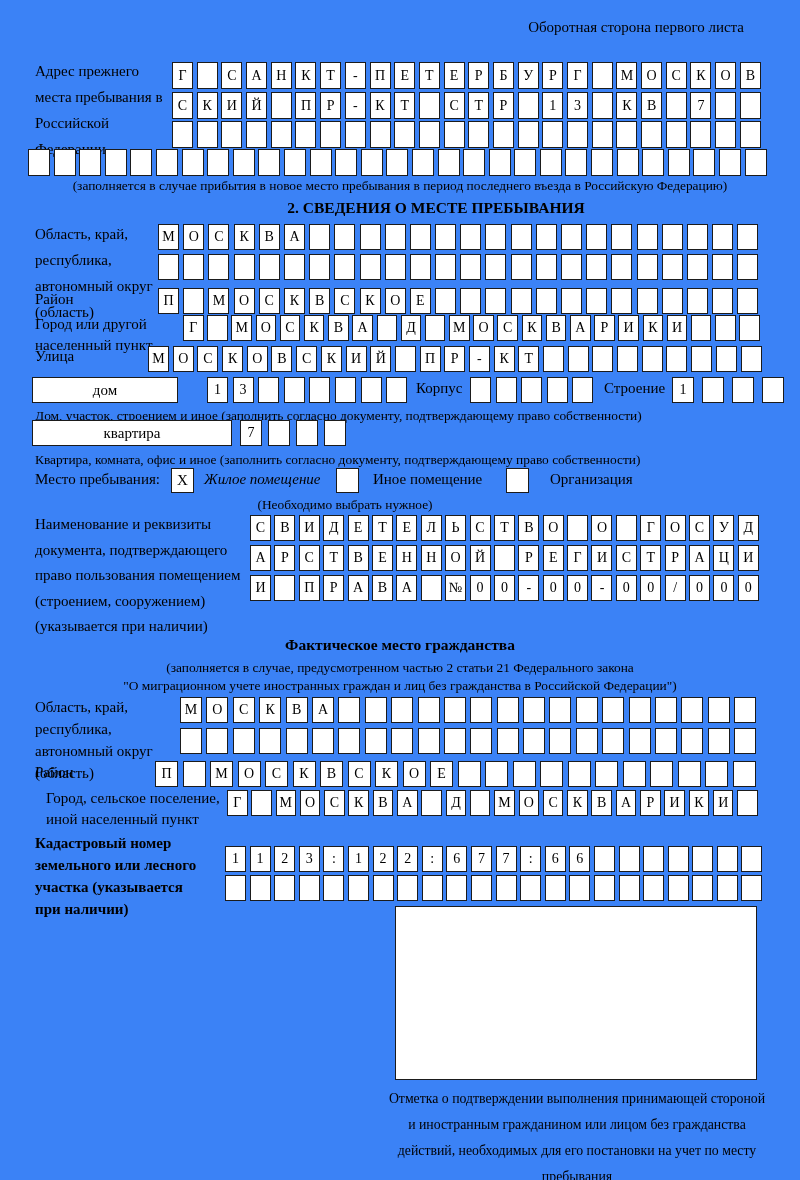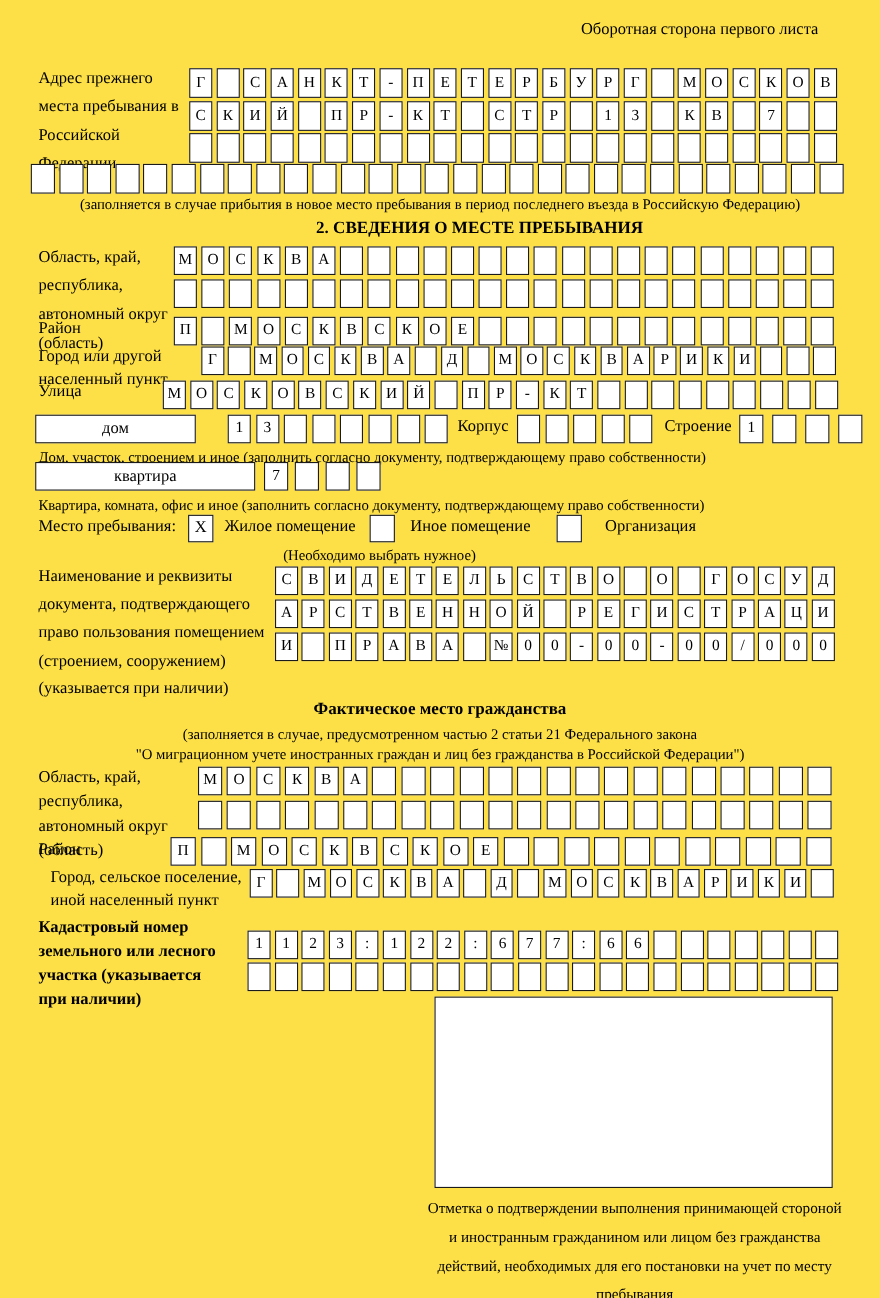--- a/index.html
+++ b/index.html
@@ -1,18 +1,18 @@
 <!DOCTYPE html>
 <html><head>
 <meta charset="utf-8">
 <style>
   * { margin:0; padding:0; box-sizing:border-box; }
   html,body { background:#ffffff; }
   .page {
-    position:relative; width:800px; height:1180px; background:#fde047;
+    position:relative; width:800px; height:1180px; background:#3b82f6;
     color:#000; font-family:"Liberation Serif","DejaVu Serif",serif; font-size:15px;
     overflow:hidden;
   }
   .abs { position:absolute; }
   .cellrow { position:absolute; display:flex; gap:var(--g,4px); }
   .cell {
     flex:0 0 auto; width:var(--w,21px); height:var(--h,26px);
     border:1.6px solid #1b1b1b; background:#fff;
     display:flex; align-items:center; justify-content:center;
     font-size:14px; line-height:1; font-family:"Liberation Serif",serif;
@@ -326,21 +326,21 @@
       <div class="cell">7</div>
       <div class="cell"></div>
       <div class="cell"></div>
       <div class="cell"></div>
     </div>
 
   <div class="abs cap" style="left:35px; top:452px;">Квартира, комната, офис и иное (заполнить согласно документу, подтверждающему право собственности)</div>
 
   <div class="abs" style="left:35px; top:471px;">Место пребывания:</div>
   <div class="ckbx abs" style="left:171px; top:468px;">X</div>
-  <div class="abs" style="left:204px; top:471px;">Жилое помещение</div>
+  <div class="abs" style="left:204px; top:471px;font-style:italic;">Жилое помещение</div>
   <div class="ckbx abs" style="left:336px; top:468px;"></div>
   <div class="abs" style="left:373px; top:471px;">Иное помещение</div>
   <div class="ckbx abs" style="left:506px; top:468px;"></div>
   <div class="abs" style="left:550px; top:471px;">Организация</div>
   <div class="abs cap ctr" style="left:230px; top:497px; width:230px;">(Необходимо выбрать нужное)</div>
 
   <div class="abs" style="left:35px; top:512px; width:208px; line-height:25.6px;">Наименование и реквизиты документа, подтверждающего право пользования помещением (строением, сооружением) (указывается при наличии)</div>
   <div class="cellrow" style="left:250px; top:515px; --w:21px; --h:26px; --g:3.4px;">
       <div class="cell">С</div>
       <div class="cell">В</div>

